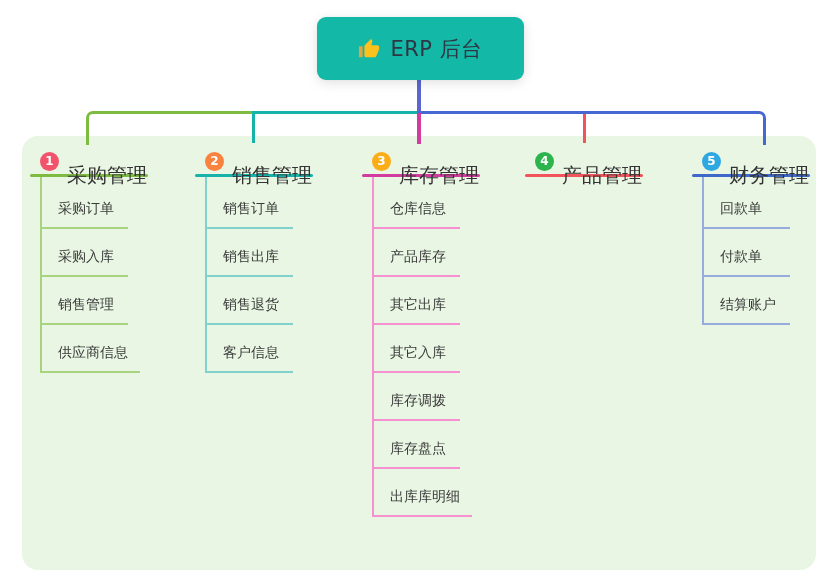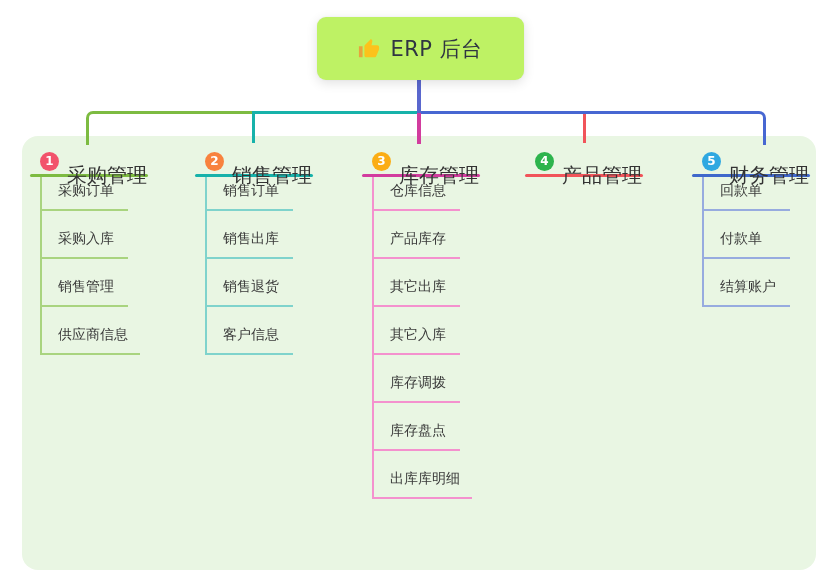--- a/index.html
+++ b/index.html
@@ -12,21 +12,21 @@
 
   
   .panel{
     position:absolute;left:22px;top:136px;width:794px;height:434px;
     border-radius:16px;z-index:0;
   }
 
   
   .root-card{
     position:absolute;left:317px;top:17px;width:207px;height:63px;
-    background:#bef264;border-radius:9px;z-index:3;
+    background:#14b8a6;border-radius:9px;z-index:3;
     box-shadow:0 3px 12px rgba(0,0,0,0.12), 0 0 2px rgba(0,0,0,0.06);
     display:flex;align-items:center;justify-content:center;gap:10px;
     font-size:21px;color:#2f3542;letter-spacing:.5px;
   }
   .root-card svg{display:block;}
 
   
   .conn{position:absolute;z-index:1;}
   .elbow-left{
     left:86px;top:111px;width:167px;height:31px;
@@ -57,21 +57,21 @@
   .branch-title .t{font-size:20px;color:#333;white-space:nowrap;margin-top:28px;}
   .branch-underline{width:118px;height:3px;border-radius:2px;background:var(--line);}
   .children{border-left:2px solid var(--light);margin-left:10px;}
   .child{
     height:48px;box-sizing:border-box;width:max-content;min-width:86px;
     display:flex;align-items:flex-end;
     padding:0 12px 9px 16px;
     border-bottom:2px solid var(--light);
     font-size:14px;color:#3a3a3a;white-space:nowrap;
   }
-  .child:first-child{height:34px;}
+  .child:first-child{height:52px;}
 </style>
 </head>
 <body>
 
 <div class="stage">
 
   <div class="panel" style="background-color: rgb(233, 246, 227);"></div>
 
   <div class="conn root-stem" style="background-color: rgb(90, 103, 206);"></div>
   <div class="conn elbow-left" style="border-color: rgb(125, 187, 65);"></div>

